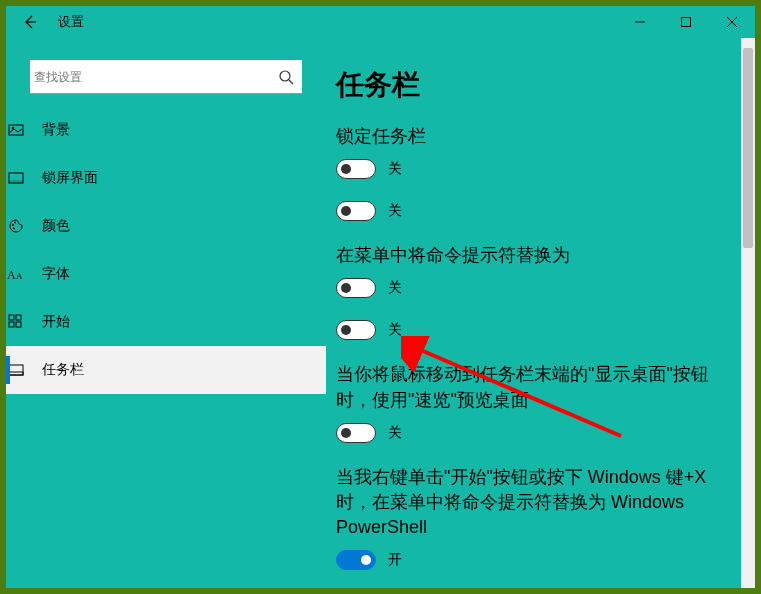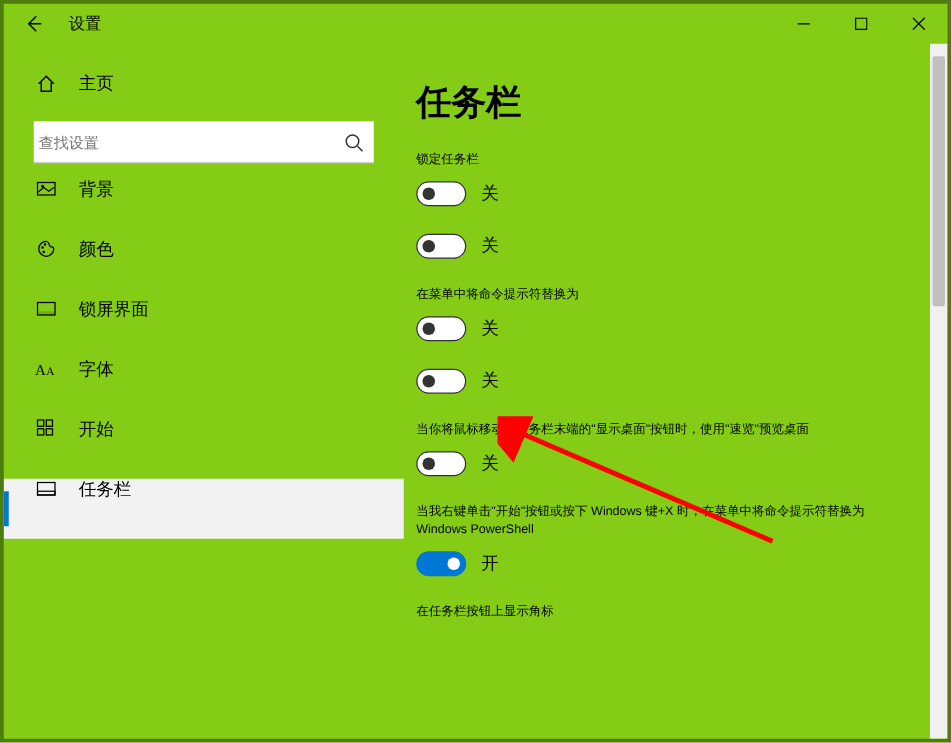--- a/index.html
+++ b/index.html
@@ -6,24 +6,24 @@
   body {
     margin: 0;
     font-family: "Microsoft YaHei", "Segoe UI", sans-serif;
     font-size: 14px;
     color: #000;
     background: #fff;
   }
   .window {
     width: 761px;
     height: 594px;
-    border: 3px solid #4d7c0f;
+    border: 6px solid #4d7c0f;
     position: relative;
     overflow: hidden;
-    background: #84cc16;
+    background: #14b8a6;
   }
   .titlebar {
     height: 32px;
     display: flex;
     align-items: center;
     padding-left: 12px;
   }
   .titlebar .back {
     width: 24px;
     height: 24px;
@@ -97,23 +97,22 @@
   .cat-label {
     padding: 6px 24px 6px 24px;
     font-size: 13px;
     font-weight: 600;
   }
   .nav {
     margin-top: 12px;
   }
   .nav-item {
     display: flex;
-    align-items: flex-start;
+    align-items: center;
     height: 48px;
-    padding-left: 24px;
     cursor: pointer;
     position: relative;
   }
   .nav-item.active::before {
     content: "";
     position: absolute;
     left: 0;
     top: 10px;
     bottom: 10px;
     width: 4px;
@@ -130,21 +129,21 @@
   }
   .page-title {
     font-size: 28px;
     font-weight: 600;
     margin: 8px 0 20px 0;
   }
   .setting {
     margin-bottom: 22px;
   }
   .setting-label {
-    font-size: 10px;
+    font-size: 18px;
     margin-bottom: 10px;
     line-height: 1.4;
   }
   .toggle-row {
     display: flex;
     align-items: center;
   }
   .toggle {
     width: 40px;
     height: 20px;
@@ -229,28 +228,20 @@
           <line x1="0" y1="0" x2="10" y2="10" stroke="#000" stroke-width="1"></line>
           <line x1="10" y1="0" x2="0" y2="10" stroke="#000" stroke-width="1"></line>
         </svg>
       </div>
     </div>
   </div>
 
   <div class="body">
 
     <div class="sidebar">
-      <div class="home-row">
-        <span class="icon">
-          <svg width="16" height="16" viewBox="0 0 16 16">
-              <path d="M2 8 L8 2 L14 8 M4 7 V14 H12 V7" stroke="#000" stroke-width="1.2" fill="none"></path>
-            </svg>
-        </span>
-        <span>主页</span>
-      </div>
 
       <div class="search-wrap">
         <div class="search">
           <input type="text" placeholder="查找设置" style="">
           <span class="search-icon">
             <svg width="16" height="16" viewBox="0 0 16 16">
                 <circle cx="7" cy="7" r="5" stroke="#333" stroke-width="1.2" fill="none"></circle>
                 <line x1="11" y1="11" x2="15" y2="15" stroke="#333" stroke-width="1.2"></line>
               </svg>
           </span>
@@ -265,36 +256,36 @@
                 <rect x="1" y="3" width="14" height="10" stroke="#000" fill="none"></rect>
                 <circle cx="5" cy="6" r="1.2" fill="#000"></circle>
                 <path d="M1 11 L6 7 L10 10 L14 7" stroke="#000" fill="none"></path>
               </svg>
           </span>
           <span>背景</span>
         </div>
         <div class="nav-item">
           <span class="icon">
             <svg width="16" height="16" viewBox="0 0 16 16">
+                <rect x="1" y="3" width="14" height="10" stroke="#000" fill="none"></rect>
+                <rect x="1" y="10" width="14" height="3" fill="#000" opacity="0.15"></rect>
+              </svg>
+          </span>
+          <span>锁屏界面</span>
+        </div>
+        <div class="nav-item">
+          <span class="icon">
+            <svg width="16" height="16" viewBox="0 0 16 16">
                 <path d="M8 2 A6 6 0 1 0 14 8 C14 6 12 7 11 6 C10 5 11 3 8 2 Z" stroke="#000" fill="none"></path>
                 <circle cx="5" cy="7" r="1" fill="#000"></circle>
                 <circle cx="7" cy="4.5" r="1" fill="#000"></circle>
                 <circle cx="6" cy="10.5" r="1" fill="#000"></circle>
               </svg>
           </span>
           <span>颜色</span>
-        </div>
-        <div class="nav-item">
-          <span class="icon">
-            <svg width="16" height="16" viewBox="0 0 16 16">
-                <rect x="1" y="3" width="14" height="10" stroke="#000" fill="none"></rect>
-                <rect x="1" y="10" width="14" height="3" fill="#000" opacity="0.15"></rect>
-              </svg>
-          </span>
-          <span>锁屏界面</span>
         </div>
         <div class="nav-item">
           <span class="icon">
             <svg width="18" height="16" viewBox="0 0 18 16">
                 <text x="0" y="13" font-size="12" font-family="serif">A</text>
                 <text x="9" y="13" font-size="9" font-family="serif">A</text>
               </svg>
           </span>
           <span>字体</span>
         </div>

